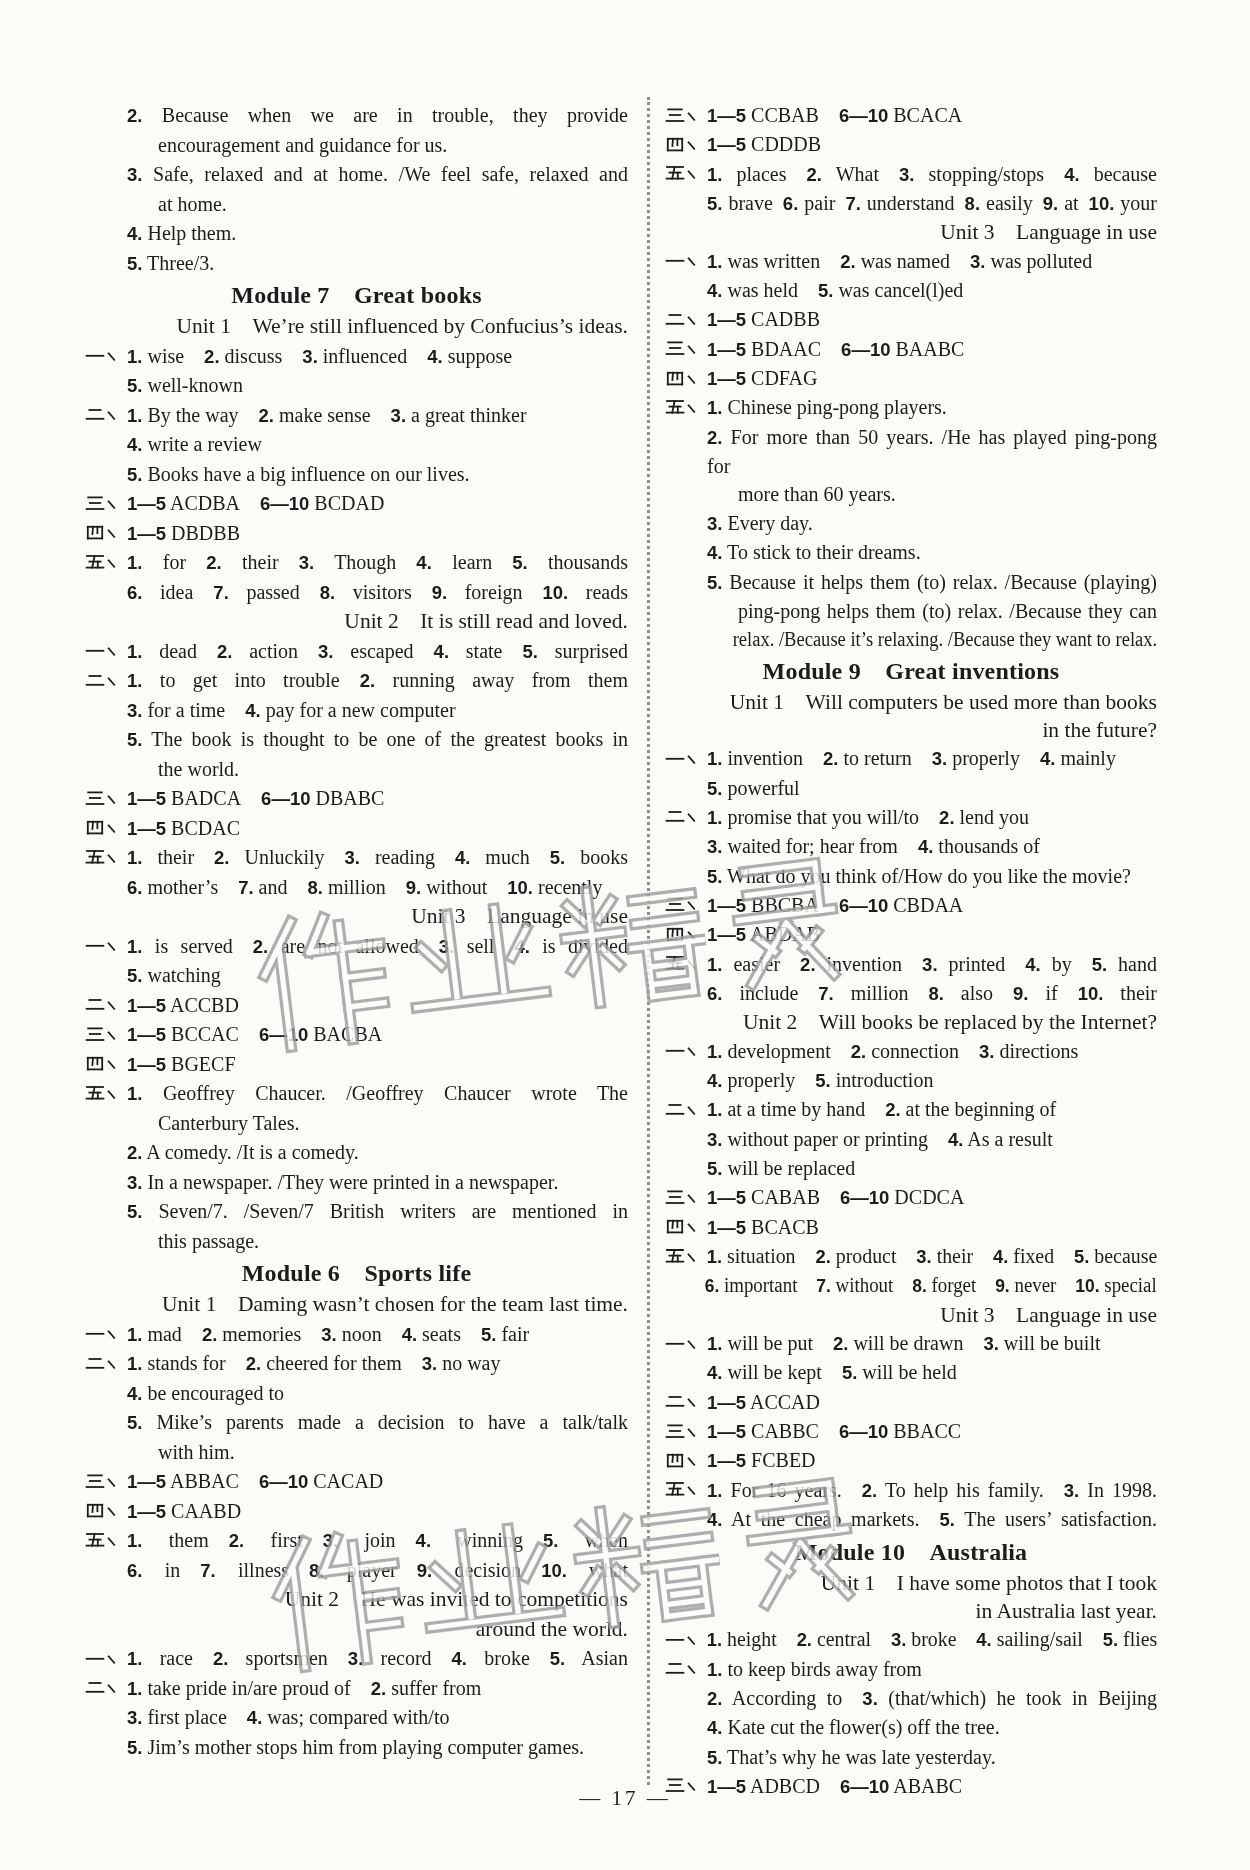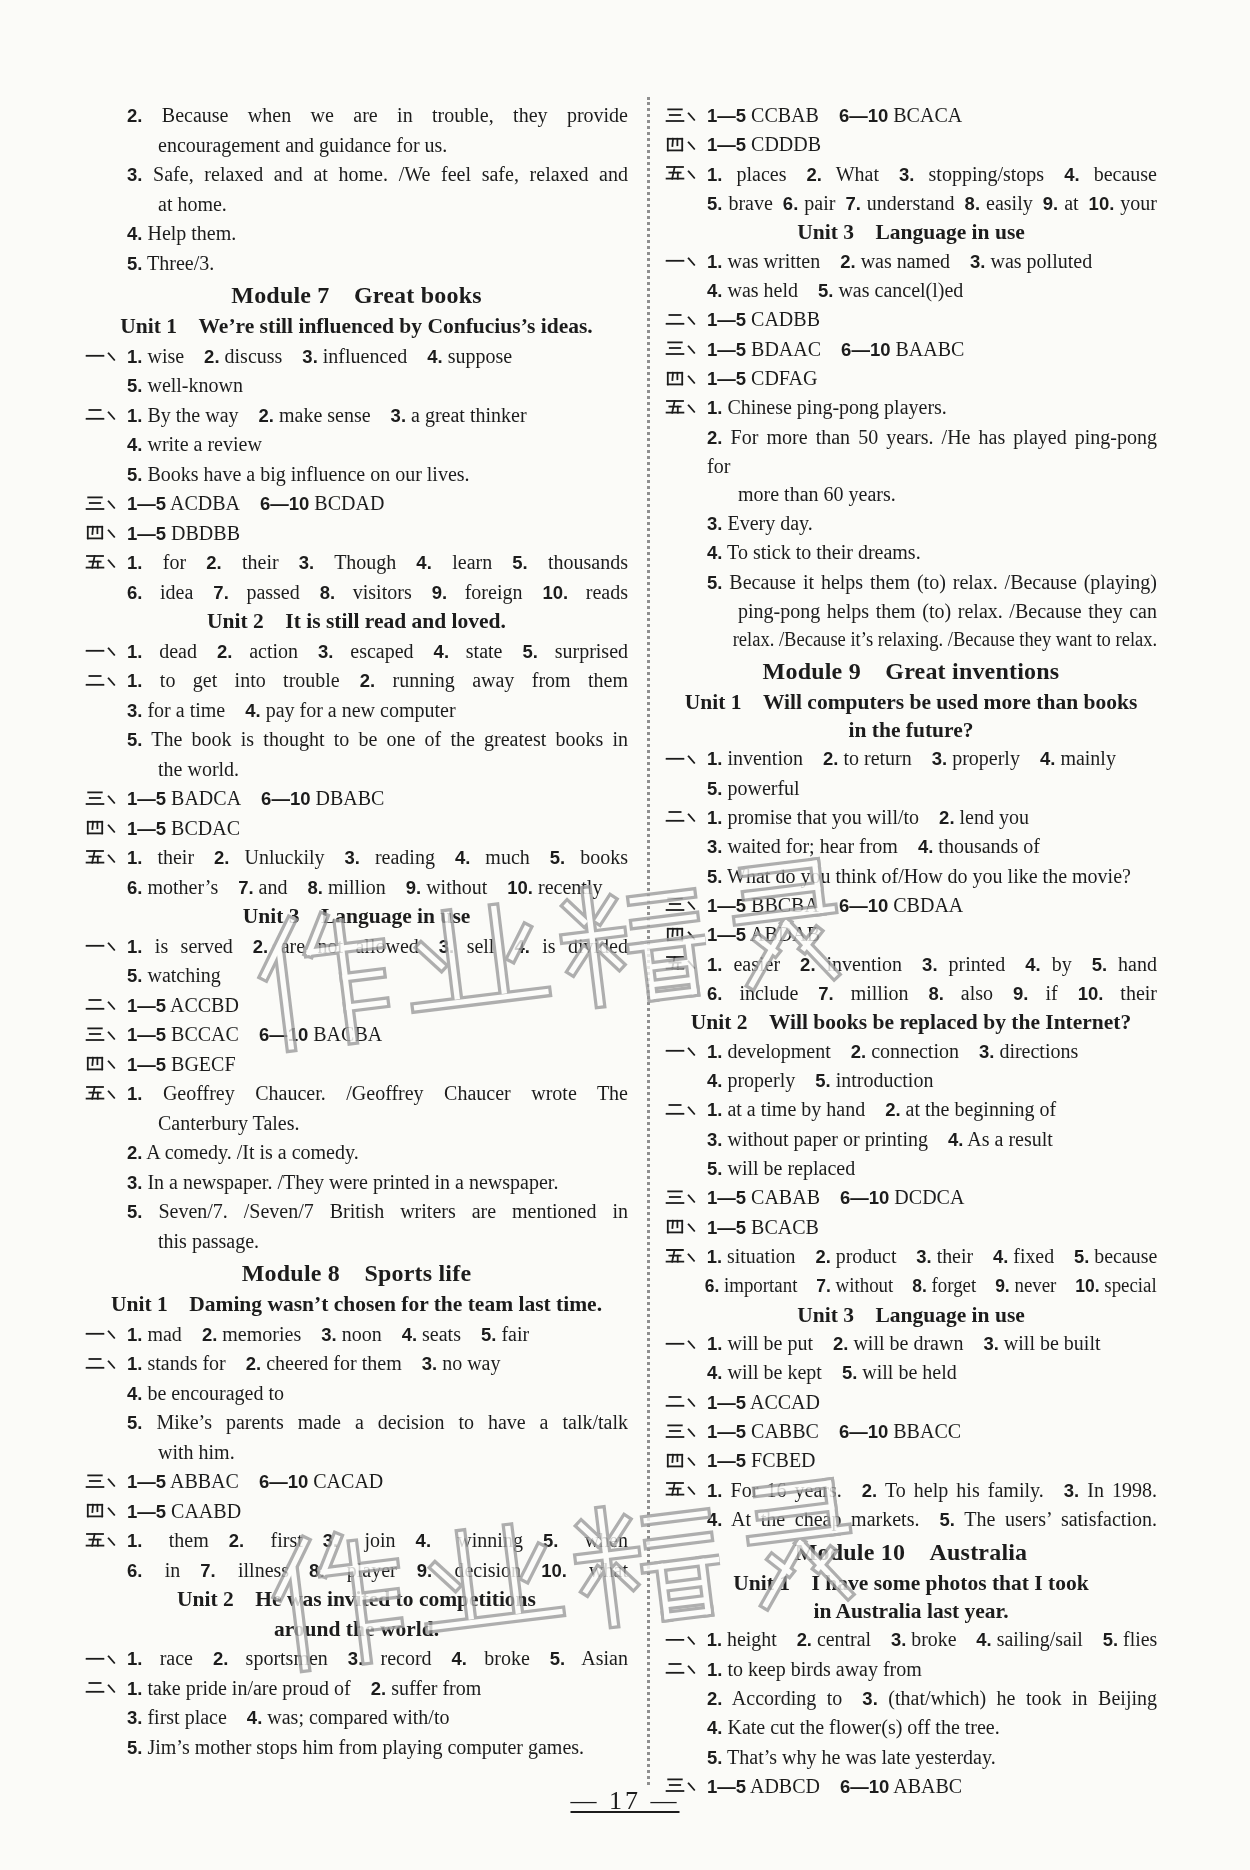--- a/index.html
+++ b/index.html
@@ -8,24 +8,24 @@
   .col{position:absolute;top:101px;--lh:29.5px;}
   #colL{left:85px;width:543px;}
   #colR{left:665px;width:492px;--lh:28.35px;}
   .line{line-height:var(--lh);font-size:20px;}
   .i1{padding-left:42px;}
   .i2{padding-left:73px;}
   .j{text-align:justify;text-align-last:justify;}
   .seg-n{font-family:"Liberation Sans","DejaVu Sans",sans-serif;font-weight:700;font-size:18.5px;}
   .seg-i{}
   .mh{font-weight:700;font-size:24px;line-height:34px;text-align:center;letter-spacing:.2px;}
-  .uh{font-weight:700;font-size:21.5px;line-height:var(--lh);text-align:center;}
+  .uh{font-weight:400;font-size:21.5px;line-height:var(--lh);text-align:right;}
   .marker-svg{vertical-align:-2.5px;margin-right:2px;}
   .divider{position:absolute;left:647px;top:97px;height:1688px;width:0;border-left:3px dotted #8f8f8f;}
-  .pageno{position:absolute;left:0;right:0;top:1786px;text-align:center;font-size:26px;letter-spacing:3px;text-decoration:underline;}
+  .pageno{position:absolute;left:0;right:0;top:1786px;text-align:center;font-size:21px;letter-spacing:3px;}
   .wm{position:absolute;display:flex;gap:8px;pointer-events:none;opacity:.8;}
   #wm1{left:246px;top:878px;transform:rotate(-7deg);}
   #wm2{left:260px;top:1498px;transform:rotate(-7deg);}
 </style>
 </head>
 <body>
 
 <div class="page">
   <div class="col" id="colL">
       <div class="line i1 j" style=""><span class="seg-n">2.</span><span> Because when we are in trouble, they provide</span></div>
@@ -141,21 +141,21 @@
             <line x1="22" y1="48" x2="78" y2="48" stroke="#1c1c1c" stroke-width="9" stroke-linecap="square"></line>
             <line x1="64" y1="48" x2="64" y2="78" stroke="#1c1c1c" stroke-width="9" stroke-linecap="square"></line>
             <line x1="8" y1="78" x2="92" y2="78" stroke="#1c1c1c" stroke-width="9" stroke-linecap="square"></line>
             <line x1="118" y1="42" x2="146" y2="74" stroke="#1c1c1c" stroke-width="9" stroke-linecap="square"></line>
           </svg></span><span class="seg-n">1.</span><span> Geoffrey Chaucer. /Geoffrey Chaucer wrote </span><span class="seg-i">The</span></div>
       <div class="line i2" style=""><span class="seg-i">Canterbury Tales</span><span>.</span></div>
       <div class="line i1" style=""><span class="seg-n">2.</span><span> A comedy. /It is a comedy.</span></div>
       <div class="line i1" style=""><span class="seg-n">3.</span><span> In a newspaper. /They were printed in a newspaper.</span></div>
       <div class="line i1 j" style=""><span class="seg-n">5.</span><span> Seven/7. /Seven/7 British writers are mentioned in</span></div>
       <div class="line i2" style=""><span>this passage.</span></div>
-      <div class="line mh" style=""><span>Module 8  Sports life</span></div>
+      <div class="line mh" style=""><span>Module 6  Sports life</span></div>
       <div class="line uh" style=""><span>Unit 1  Daming wasn’t chosen for the team last time.</span></div>
       <div class="line" style=""><span title="一、"><svg width="40" height="20" viewBox="0 0 200 100" class="marker-svg">
             <line x1="8" y1="54" x2="92" y2="54" stroke="#1c1c1c" stroke-width="9" stroke-linecap="square"></line>
             <line x1="118" y1="42" x2="146" y2="74" stroke="#1c1c1c" stroke-width="9" stroke-linecap="square"></line>
           </svg></span><span class="seg-n">1.</span><span> mad  </span><span class="seg-n">2.</span><span> memories  </span><span class="seg-n">3.</span><span> noon  </span><span class="seg-n">4.</span><span> seats  </span><span class="seg-n">5.</span><span> fair</span></div>
       <div class="line" style=""><span title="二、"><svg width="40" height="20" viewBox="0 0 200 100" class="marker-svg">
             <line x1="22" y1="30" x2="78" y2="30" stroke="#1c1c1c" stroke-width="9" stroke-linecap="square"></line>
             <line x1="8" y1="74" x2="92" y2="74" stroke="#1c1c1c" stroke-width="9" stroke-linecap="square"></line>
             <line x1="118" y1="42" x2="146" y2="74" stroke="#1c1c1c" stroke-width="9" stroke-linecap="square"></line>
           </svg></span><span class="seg-n">1.</span><span> stands for  </span><span class="seg-n">2.</span><span> cheered for them  </span><span class="seg-n">3.</span><span> no way</span></div>

